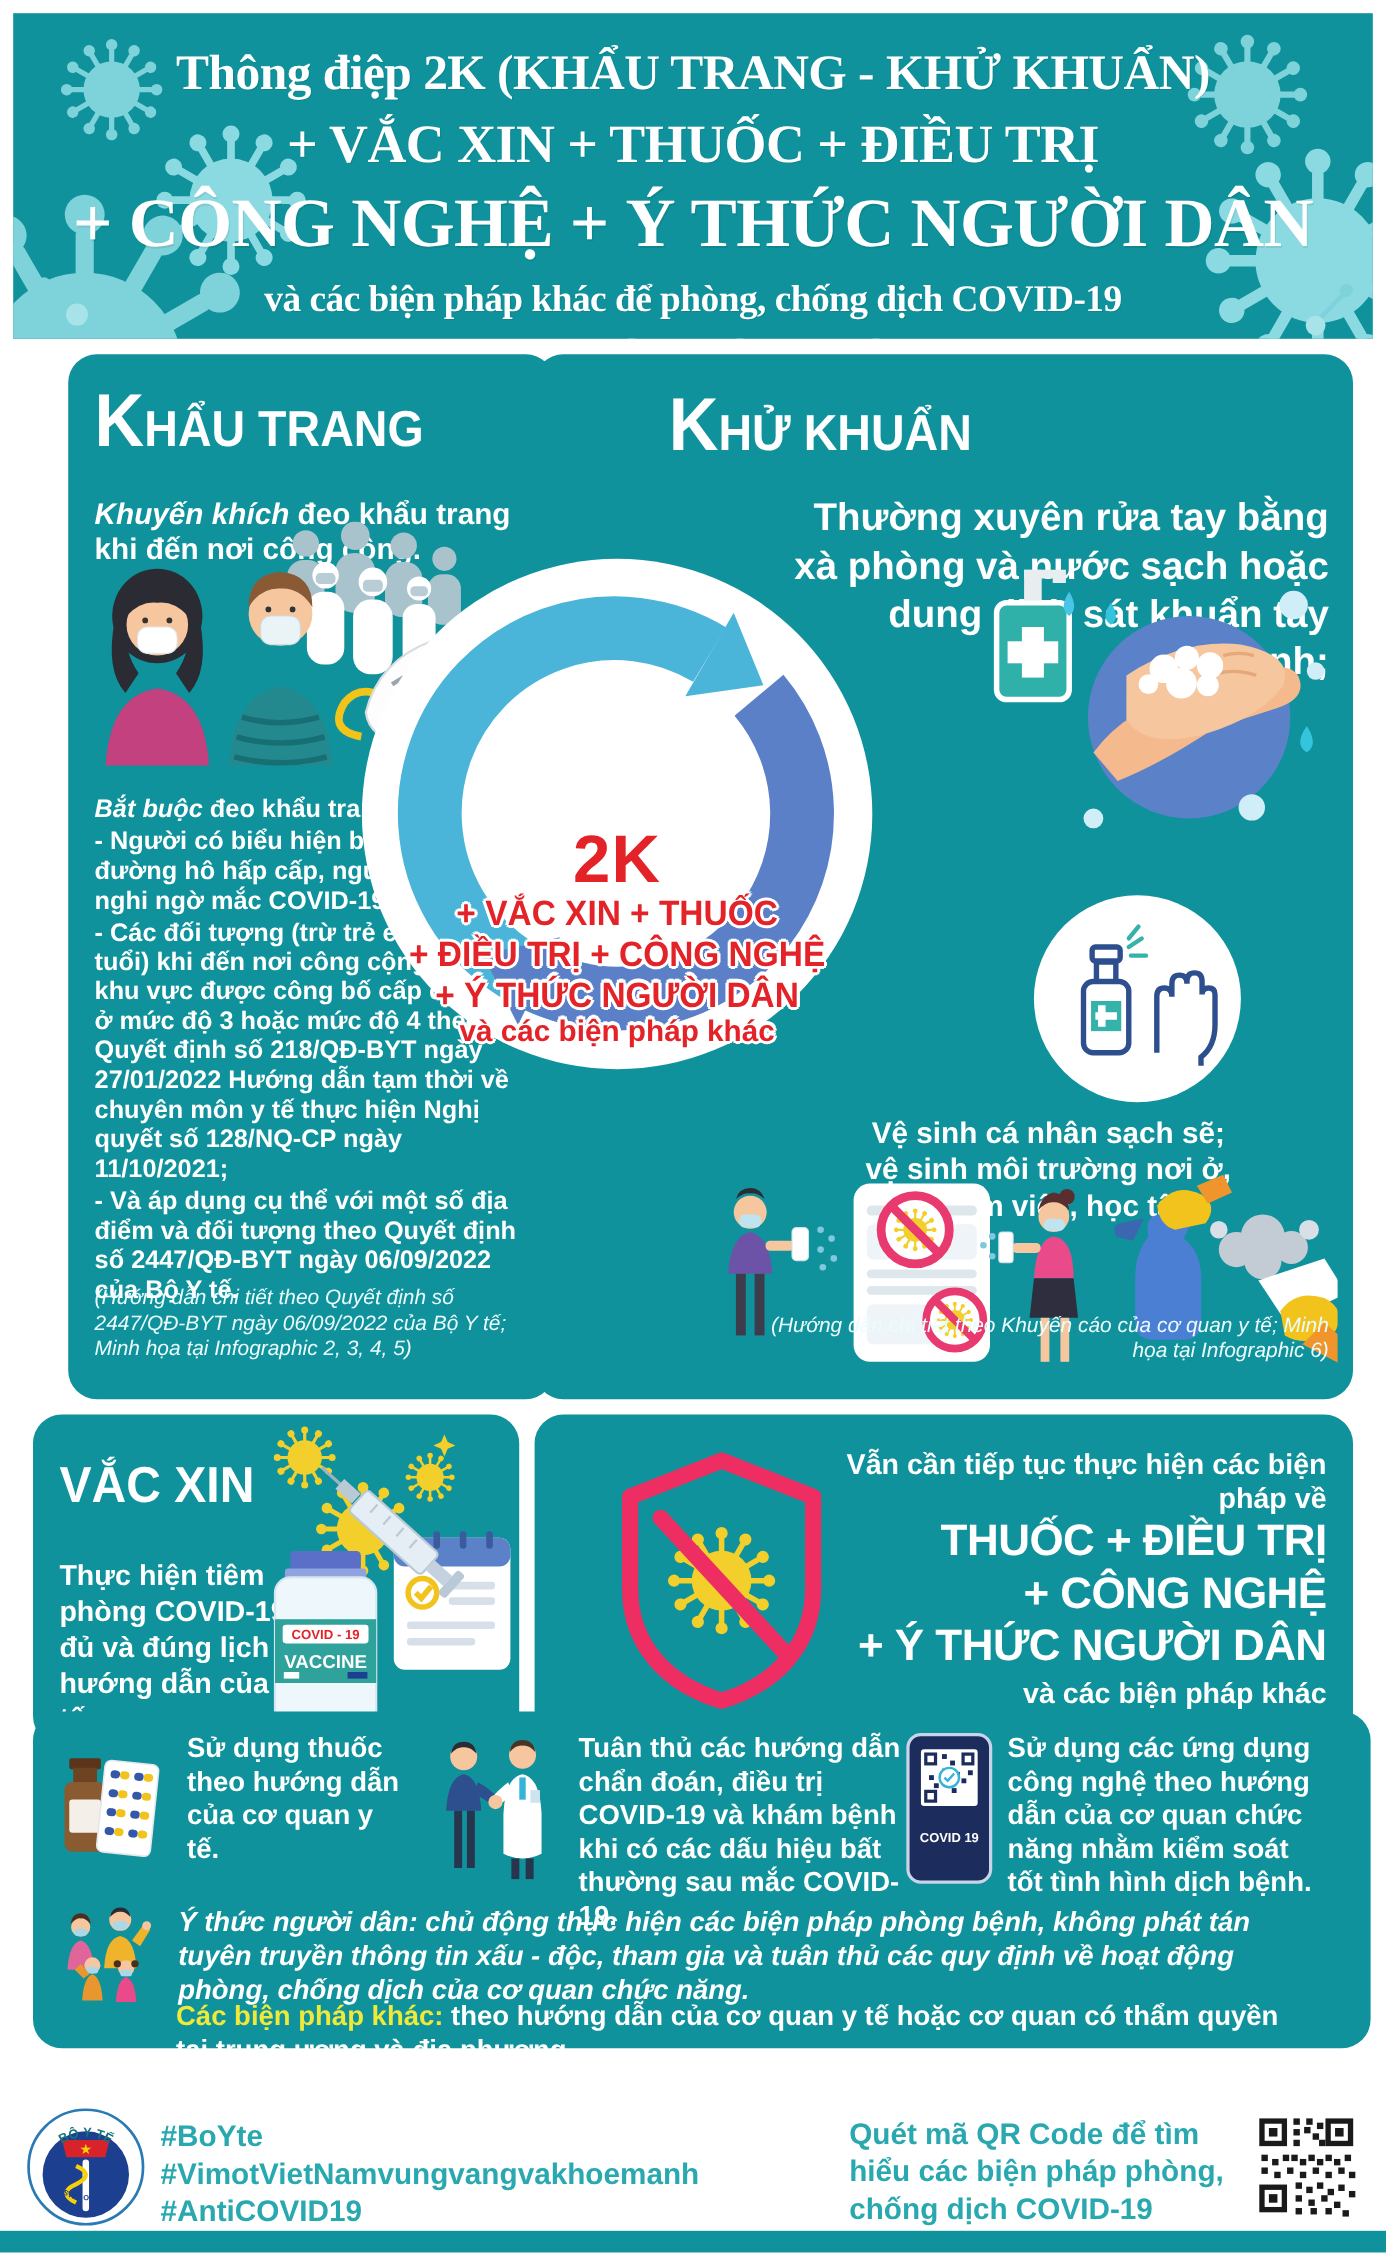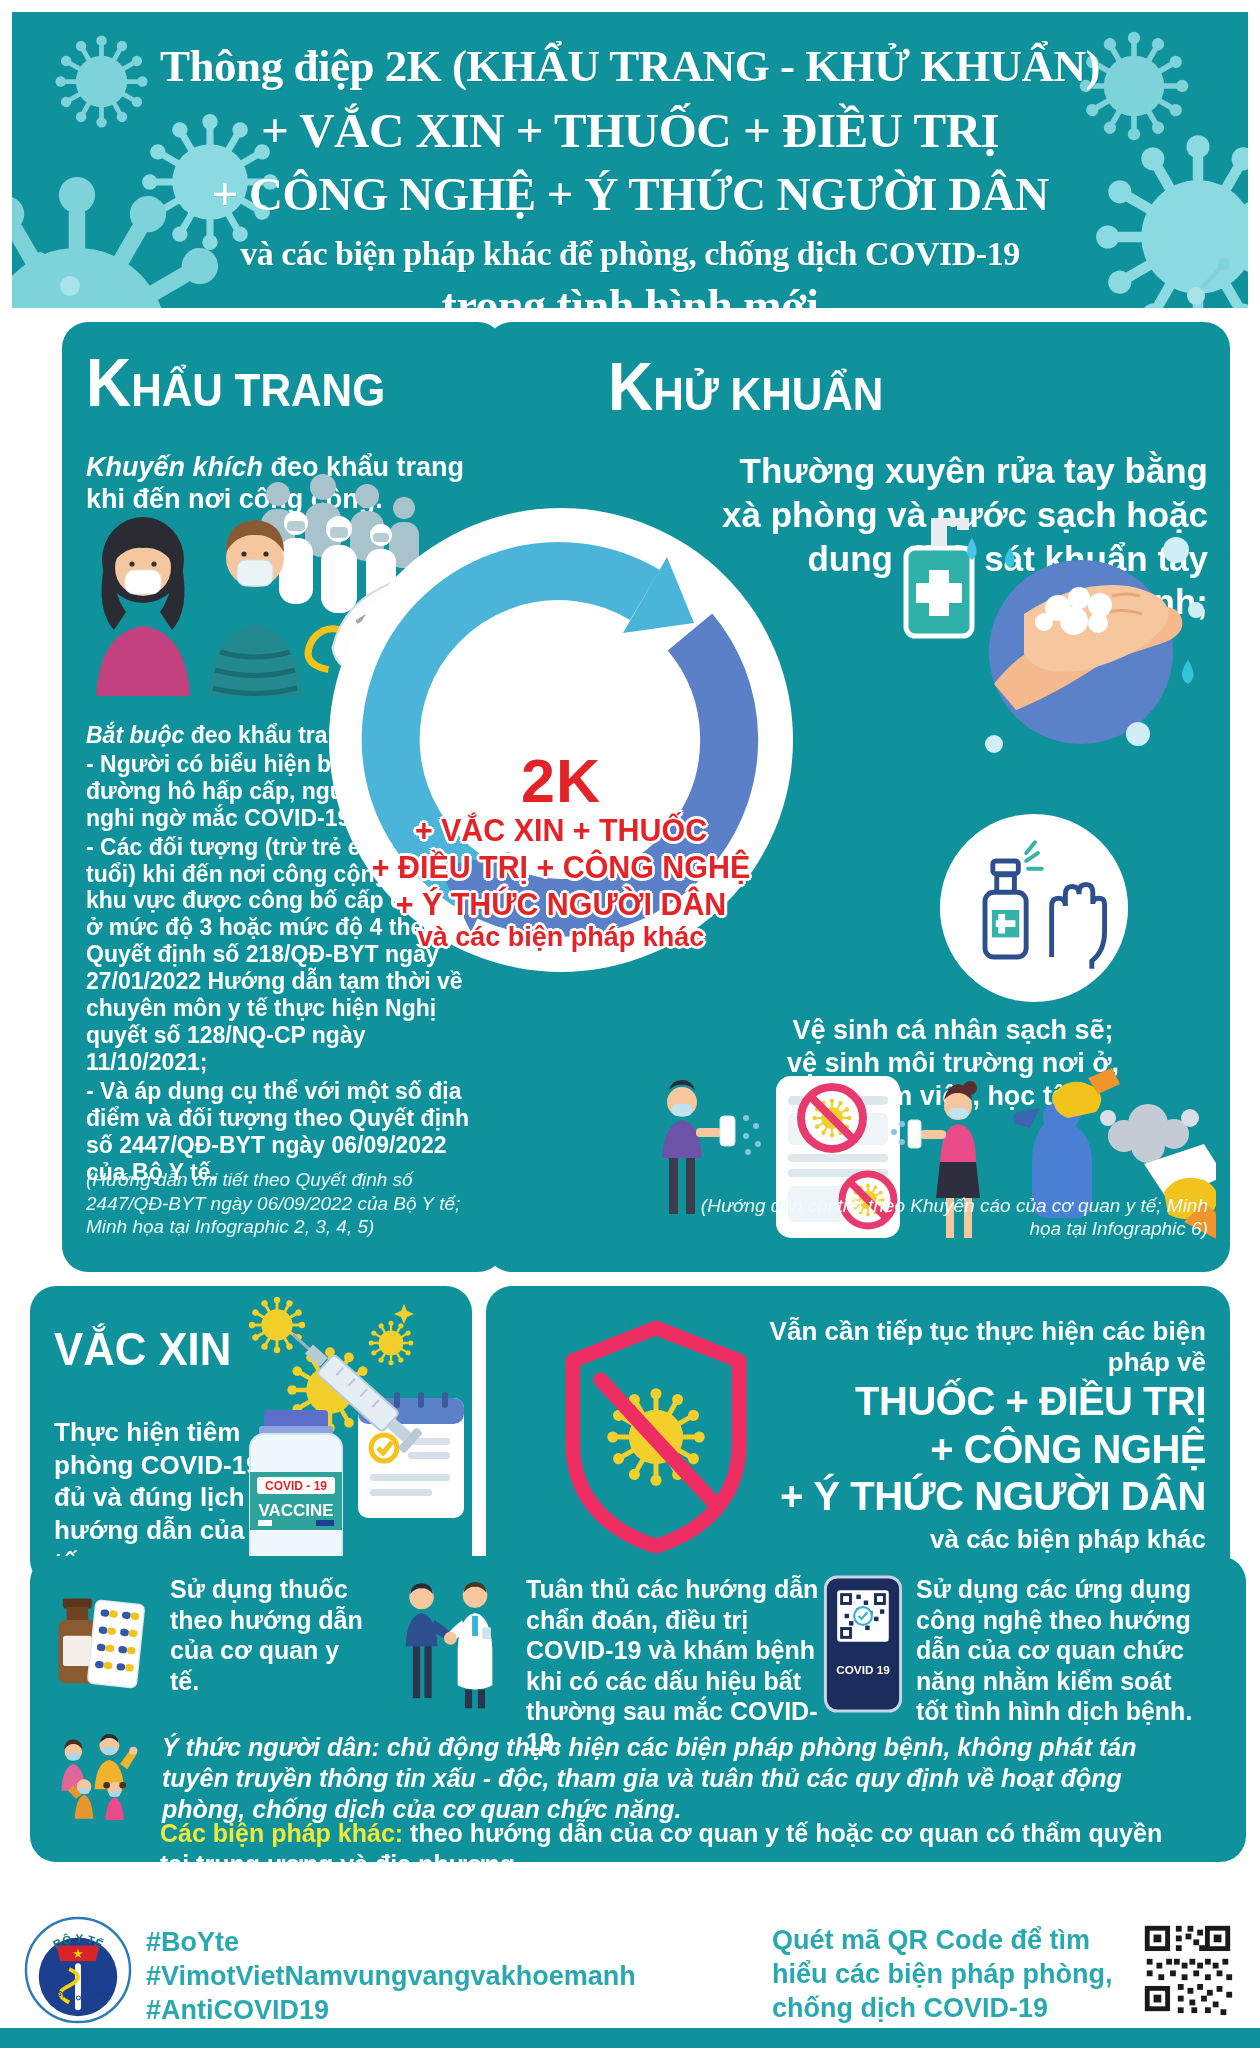--- a/index.html
+++ b/index.html
@@ -10,21 +10,21 @@
 
   
   .header {
     position:absolute; left:12px; top:12px; width:1236px; height:296px;
     background:#0f929b; overflow:hidden; text-align:center; color:#fff;
   }
   .header .hv { position:absolute; }
   .h-line { position:relative; font-weight:bold; letter-spacing:-0.5px; text-shadow:1px 1px 0 rgba(0,0,0,0.08);font-family:Liberation Serif, serif; }
   .h1 { font-size:45px; margin-top:28px; }
   .h2 { font-size:49px; margin-top:10px; }
-  .h3 { font-size:47px; margin-top:8px; }
+  .h3 { font-size:63px; margin-top:8px; }
   .h4 { font-size:34px; margin-top:14px; }
   .h5 { font-size:46px; margin-top:6px; }
 
   
   .panel { position:absolute; background:#0f929b; border-radius:26px; color:#fff; }
   #p-mask   { left:30px;  top:322px;  width:442px; height:950px;margin-left:32px; }
   #p-dis    { left:486px; top:322px;  width:744px; height:950px; }
   #p-vac    { left:30px;  top:1286px; width:442px; height:300px; }
   #p-shield { left:486px; top:1286px; width:744px; height:300px; }
   #p-meas   { left:30px;  top:1556px; width:1200px; height:306px;padding-left:16px; }

